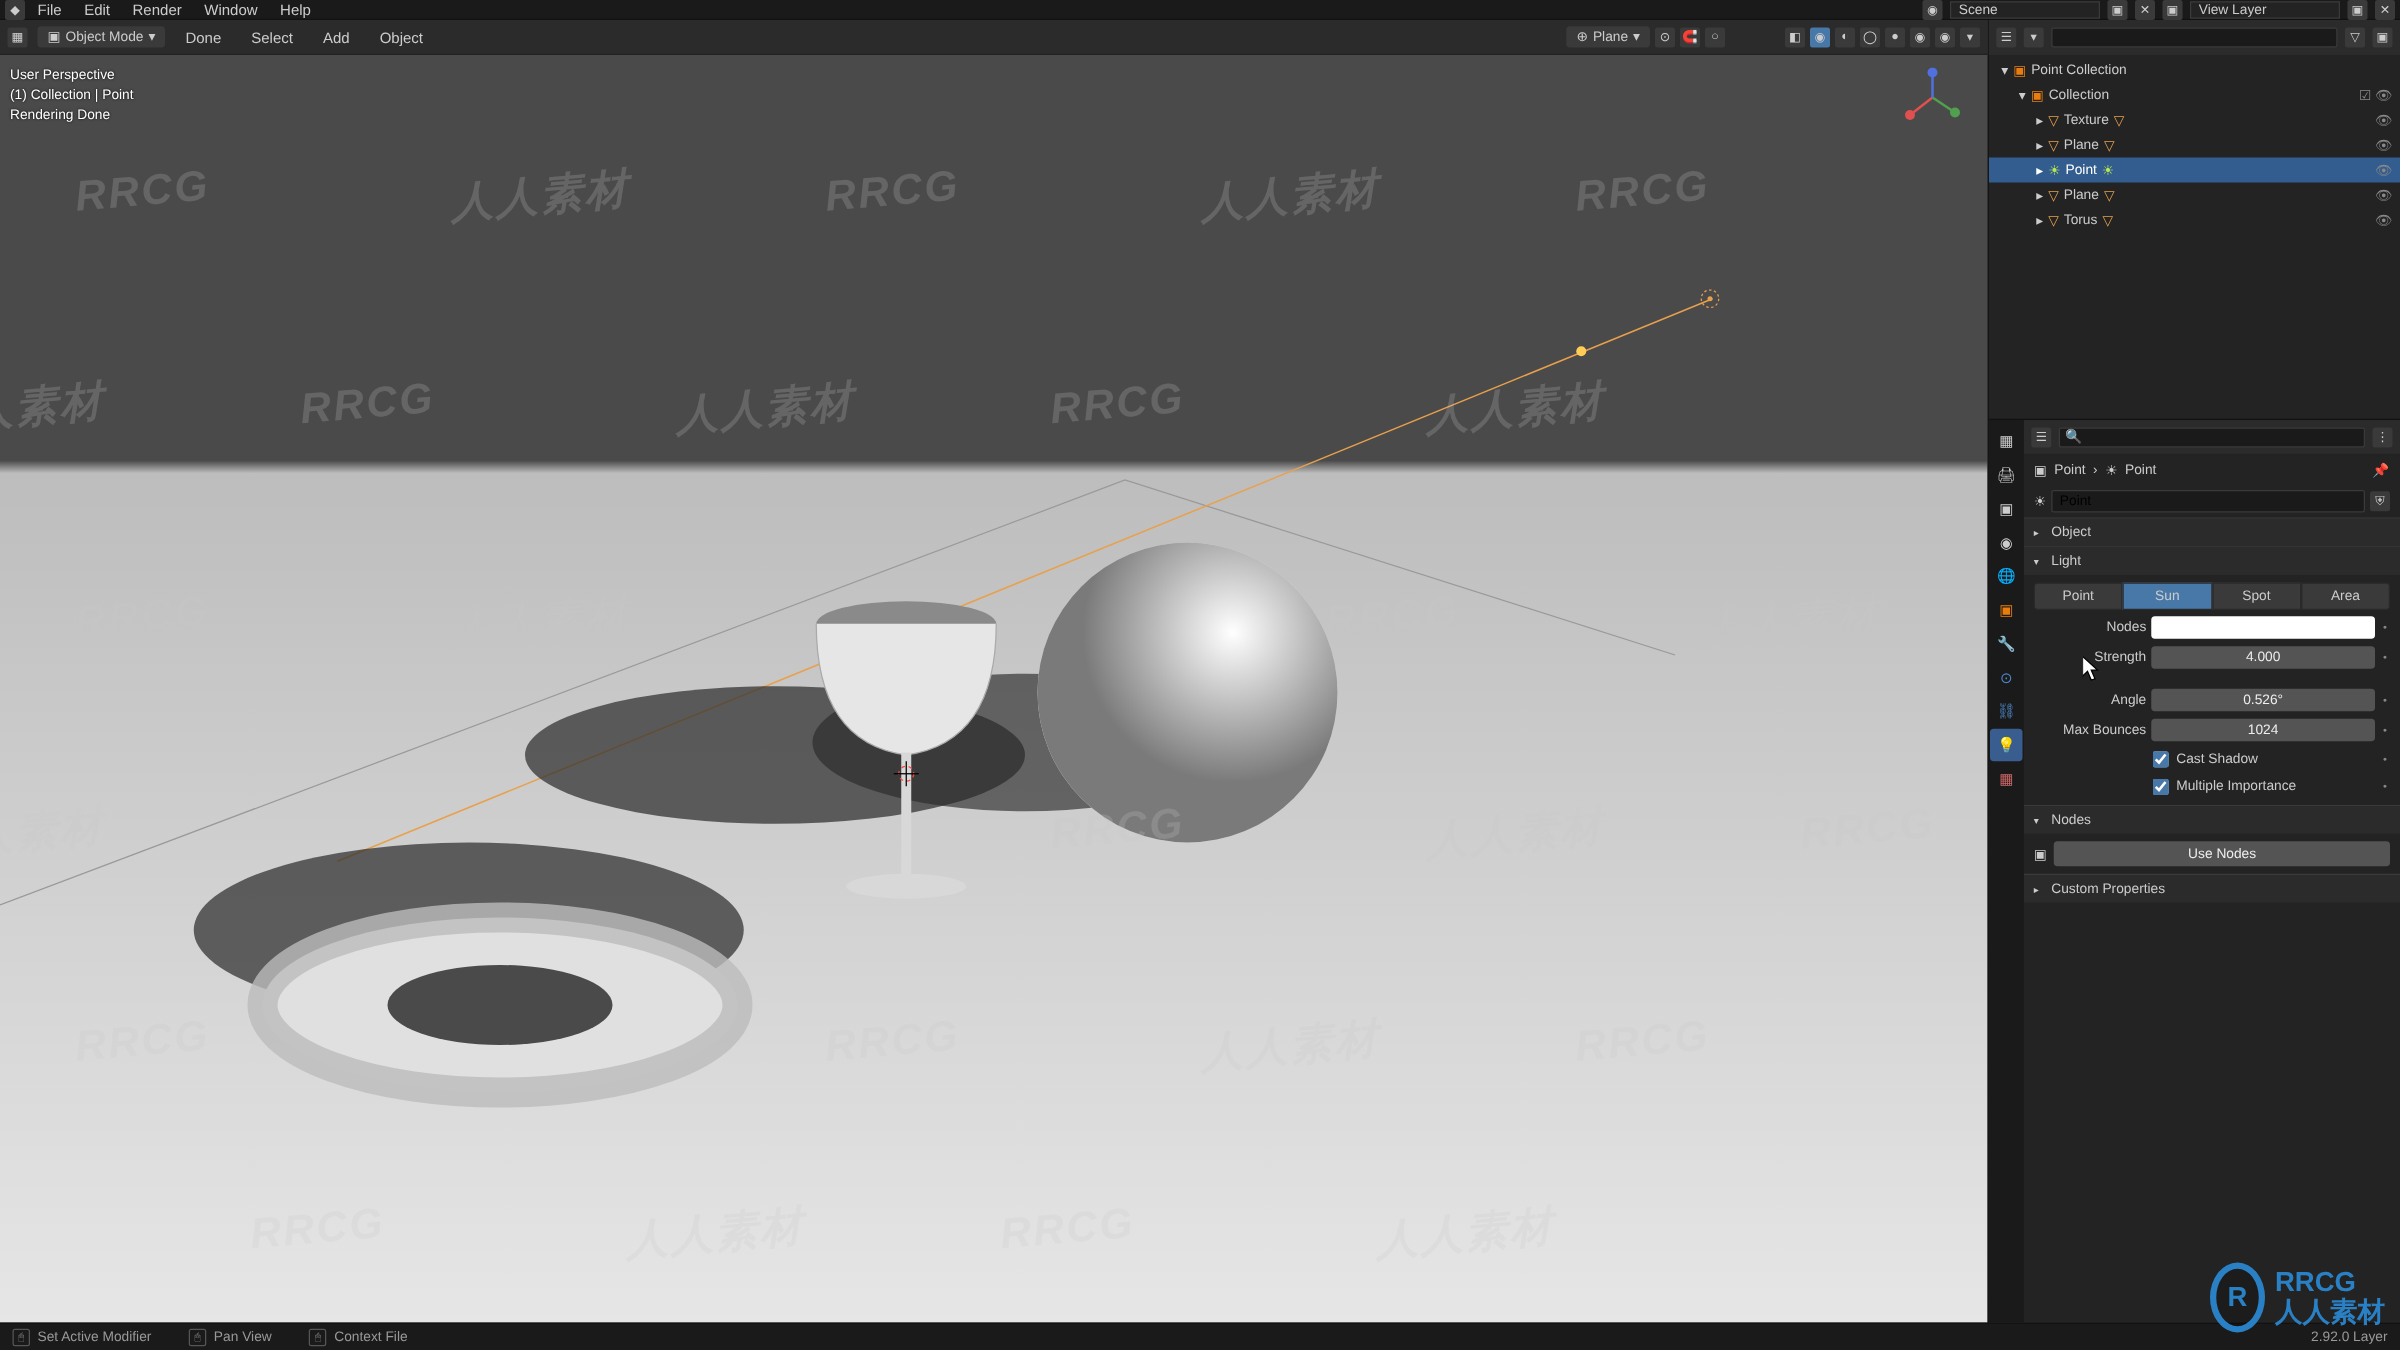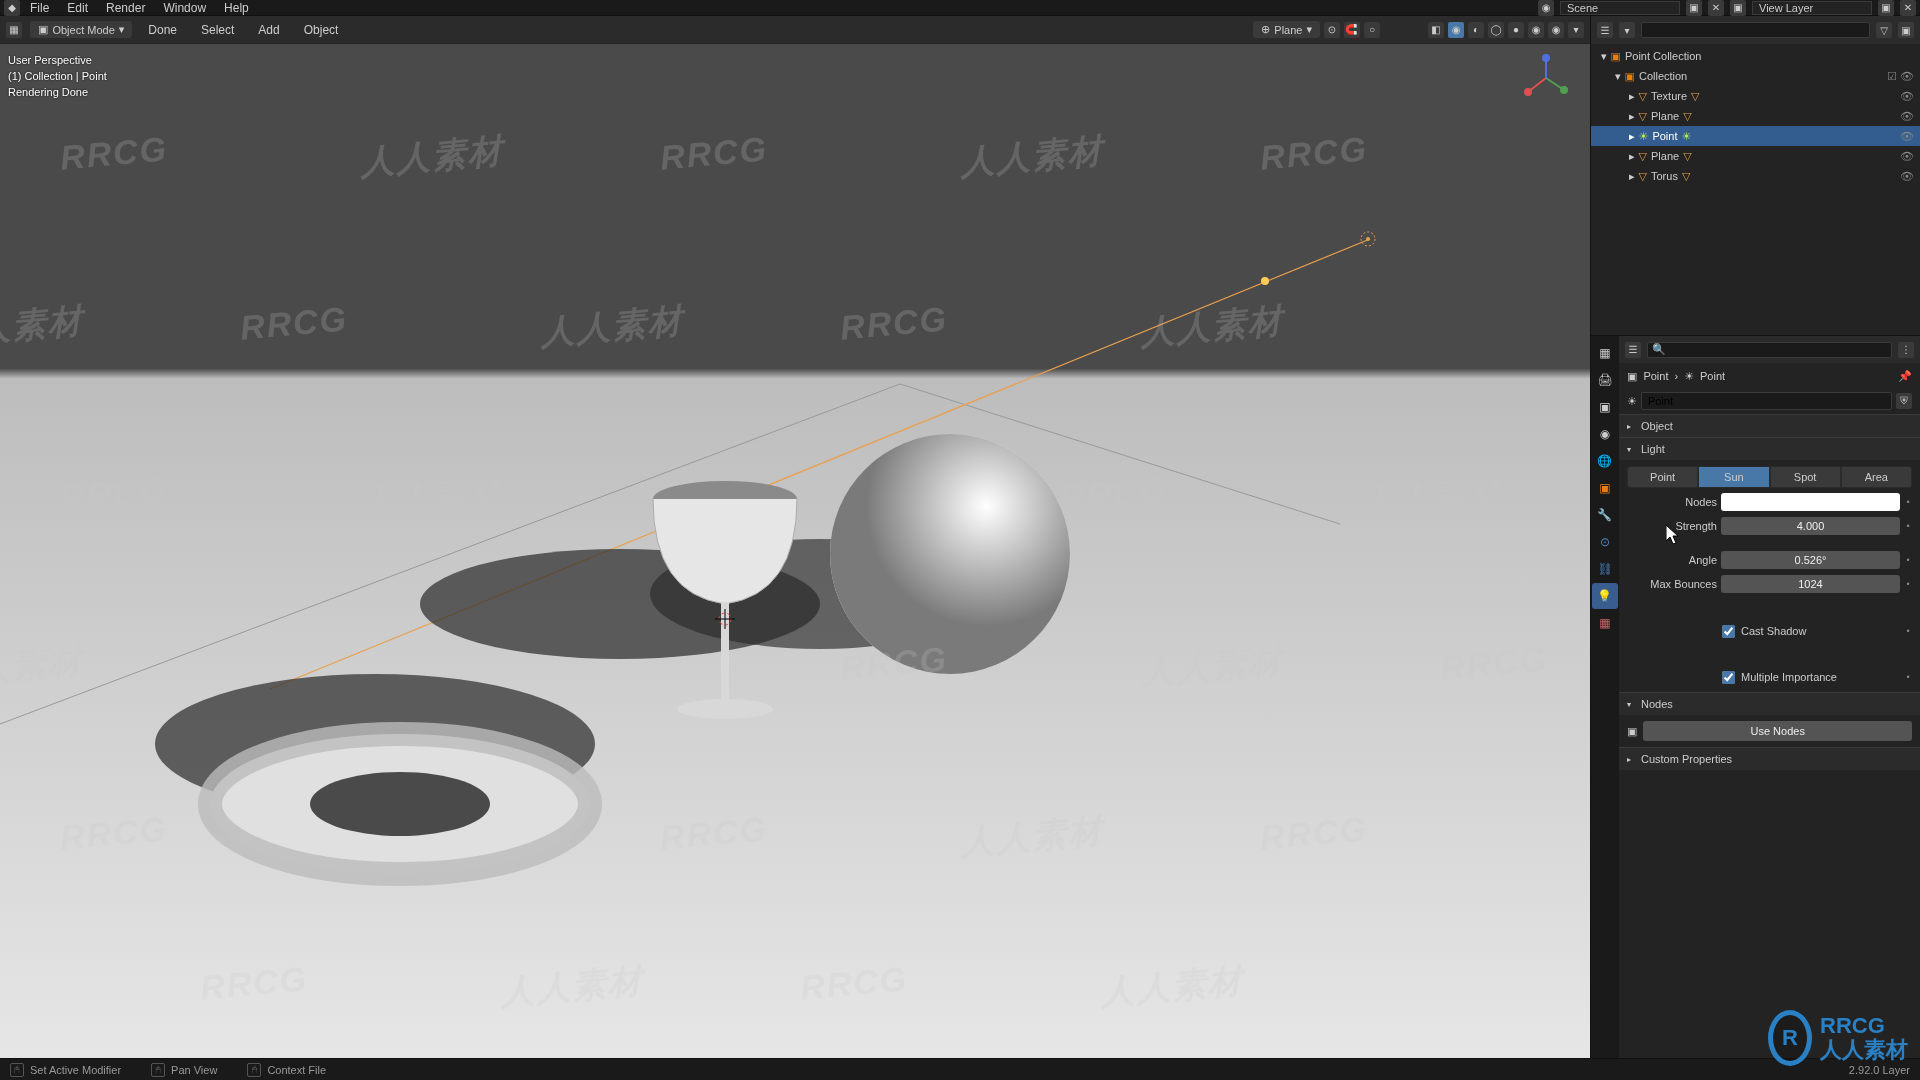--- a/index.html
+++ b/index.html
@@ -49,21 +49,21 @@
 .panel-body { padding:6px 8px; display:flex; flex-direction:column; gap:4px; }
 .type-tabs { display:flex; gap:0; height:22px; }
 .type-tab { flex:1; background:#3a3a3a; border:1px solid #2a2a2a; display:flex; align-items:center; justify-content:center; font-size:11px; cursor:pointer; }
 .type-tab:first-child { border-radius:3px 0 0 3px; }
 .type-tab:last-child { border-radius:0 3px 3px 0; }
 .type-tab.active { background:#4878a8; }
 .prop-row { display:flex; align-items:center; height:20px; gap:4px; }
 .prop-label { width:90px; text-align:right; font-size:11px; color:#ccc; }
 .prop-value { flex:1; background:#545454; border:none; border-radius:3px; text-align:center; font-size:11px; color:#eee; height:18px; }
 .prop-value.color { background:#fff; }
-.prop-check { display:flex; align-items:center; gap:6px; padding-left:95px; font-size:11px; height:18px;margin-top:24px; }
+.prop-check { display:flex; align-items:center; gap:6px; padding-left:95px; font-size:11px; height:18px; }
 .prop-check input { width:13px; height:13px; accent-color:#4878a8; }
 .prop-dot { width:8px; text-align:center; color:#888; font-size:9px; }
 .wide-btn { width:100%; background:#545454; border:none; border-radius:3px; height:20px; color:#eee; font-size:11px; cursor:pointer; }
 .statusbar { height:22px; background:#1a1a1a; display:flex; align-items:center; padding:0 10px; gap:30px; font-size:11px; color:#999; border-top:1px solid #111; }
 .statusbar .right { margin-left:auto; }
 .sb-item { display:flex; align-items:center; gap:6px; }
 .sb-icon { width:14px; height:14px; border:1px solid #555; border-radius:2px; display:inline-flex; align-items:center; justify-content:center; font-size:8px; }
 .cursor-arrow { position:absolute; width:14px; height:20px; z-index:100; pointer-events:none; }
 svg { display:block; }
 .watermark { position:absolute; color:rgba(200,200,200,0.22); font-size:34px; font-style:italic; font-weight:bold; pointer-events:none; transform:rotate(-5deg); white-space:nowrap; letter-spacing:2px; }

